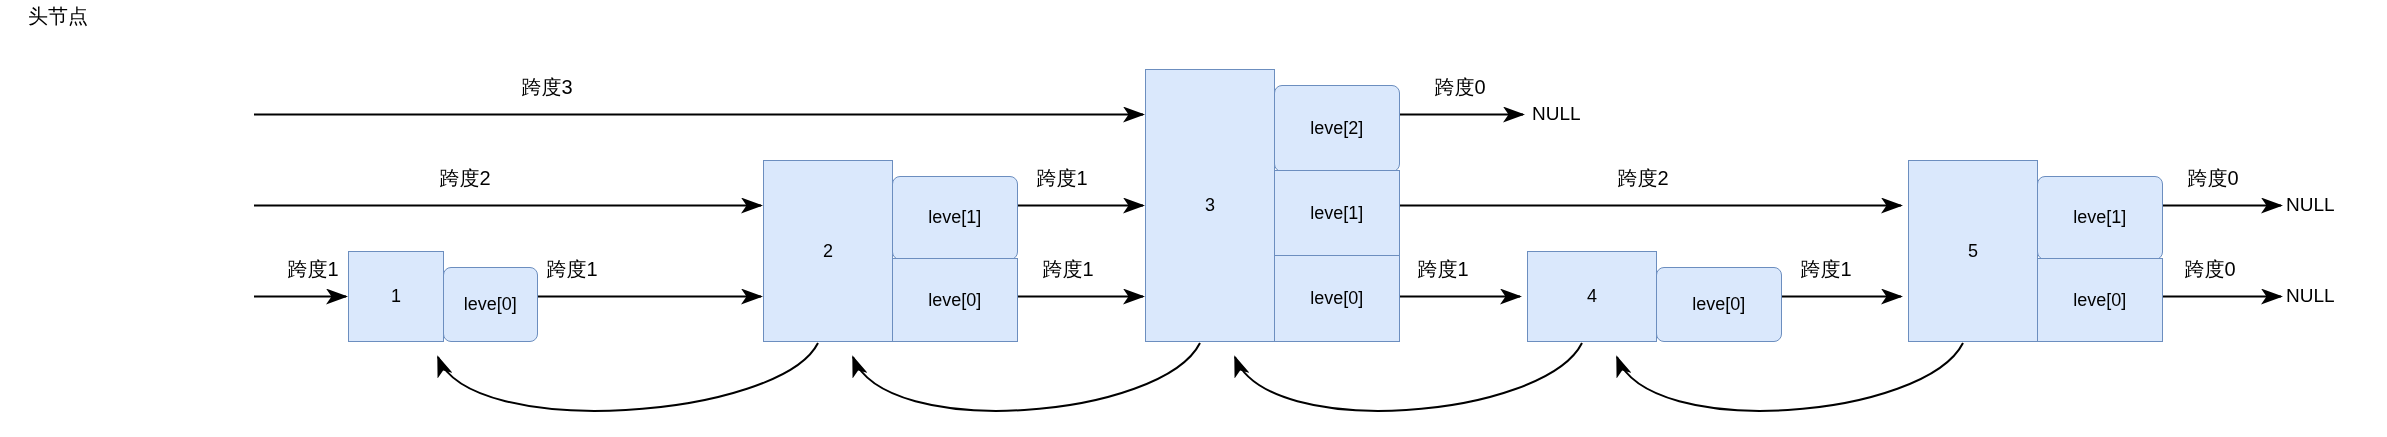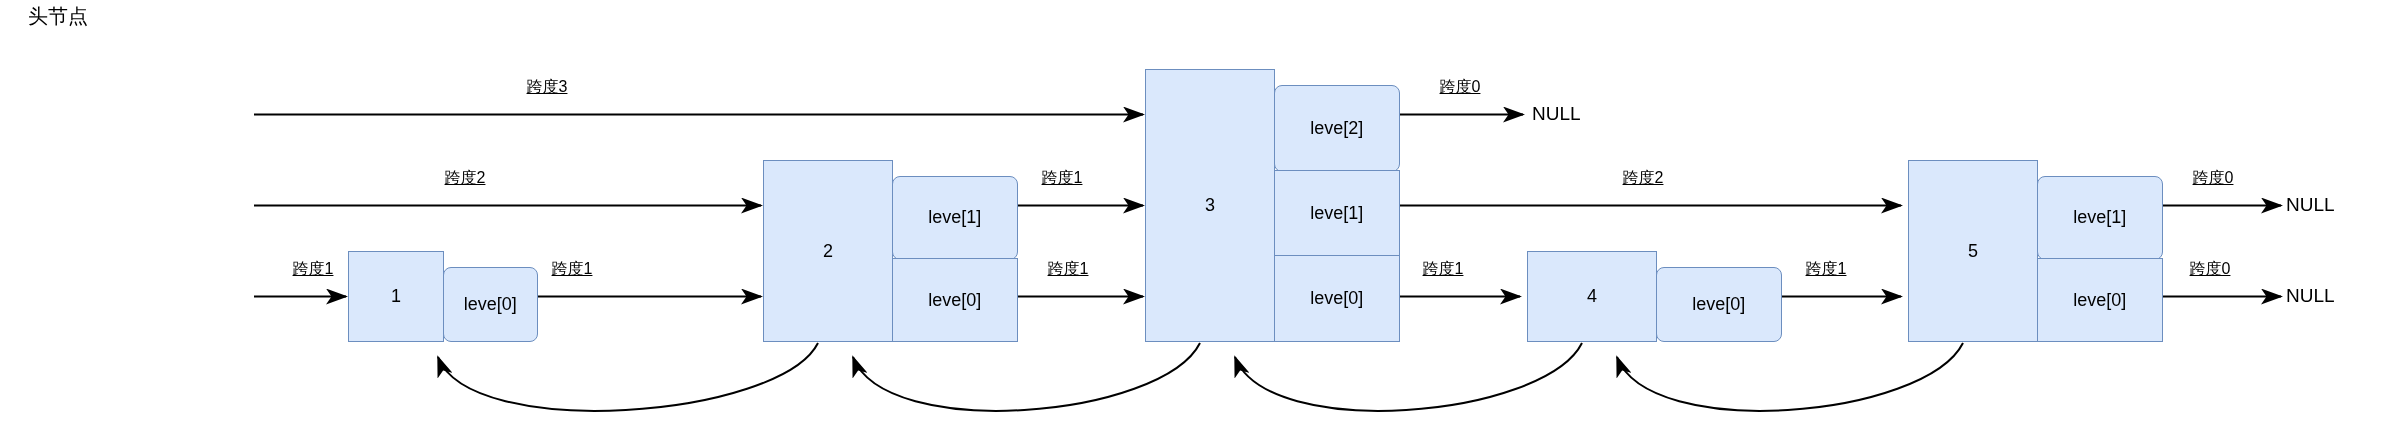--- a/index.html
+++ b/index.html
@@ -23,21 +23,21 @@
   .cell{
     background:#dae8fc;border:1.5px solid #6c8ebf;
     display:flex;align-items:center;justify-content:center;font-size:18px;box-sizing:border-box;
   }
   .value-cell{height:100%;}
   .levels{display:flex;flex-direction:column;flex:1;margin-left:-1.5px;}
   .levels .cell{flex:1;margin-top:-1.5px;}
   .levels .cell:first-child{margin-top:16px;border-radius:8px;}
 
   .span-label{
-    position:absolute;transform:translateX(-50%);font-size:16px;line-height:22px;white-space:nowrap;text-decoration:underline;
+    position:absolute;transform:translateX(-50%);font-size:20px;line-height:22px;white-space:nowrap;
   }
   .null-label{position:absolute;font-size:19px;line-height:22px;white-space:nowrap;}
 </style>
 </head>
 <body>
 
 <div class="canvas">
 
   <svg class="wires" width="2387" height="437" viewBox="0 0 2387 437" aria-hidden="true">
     <defs>

